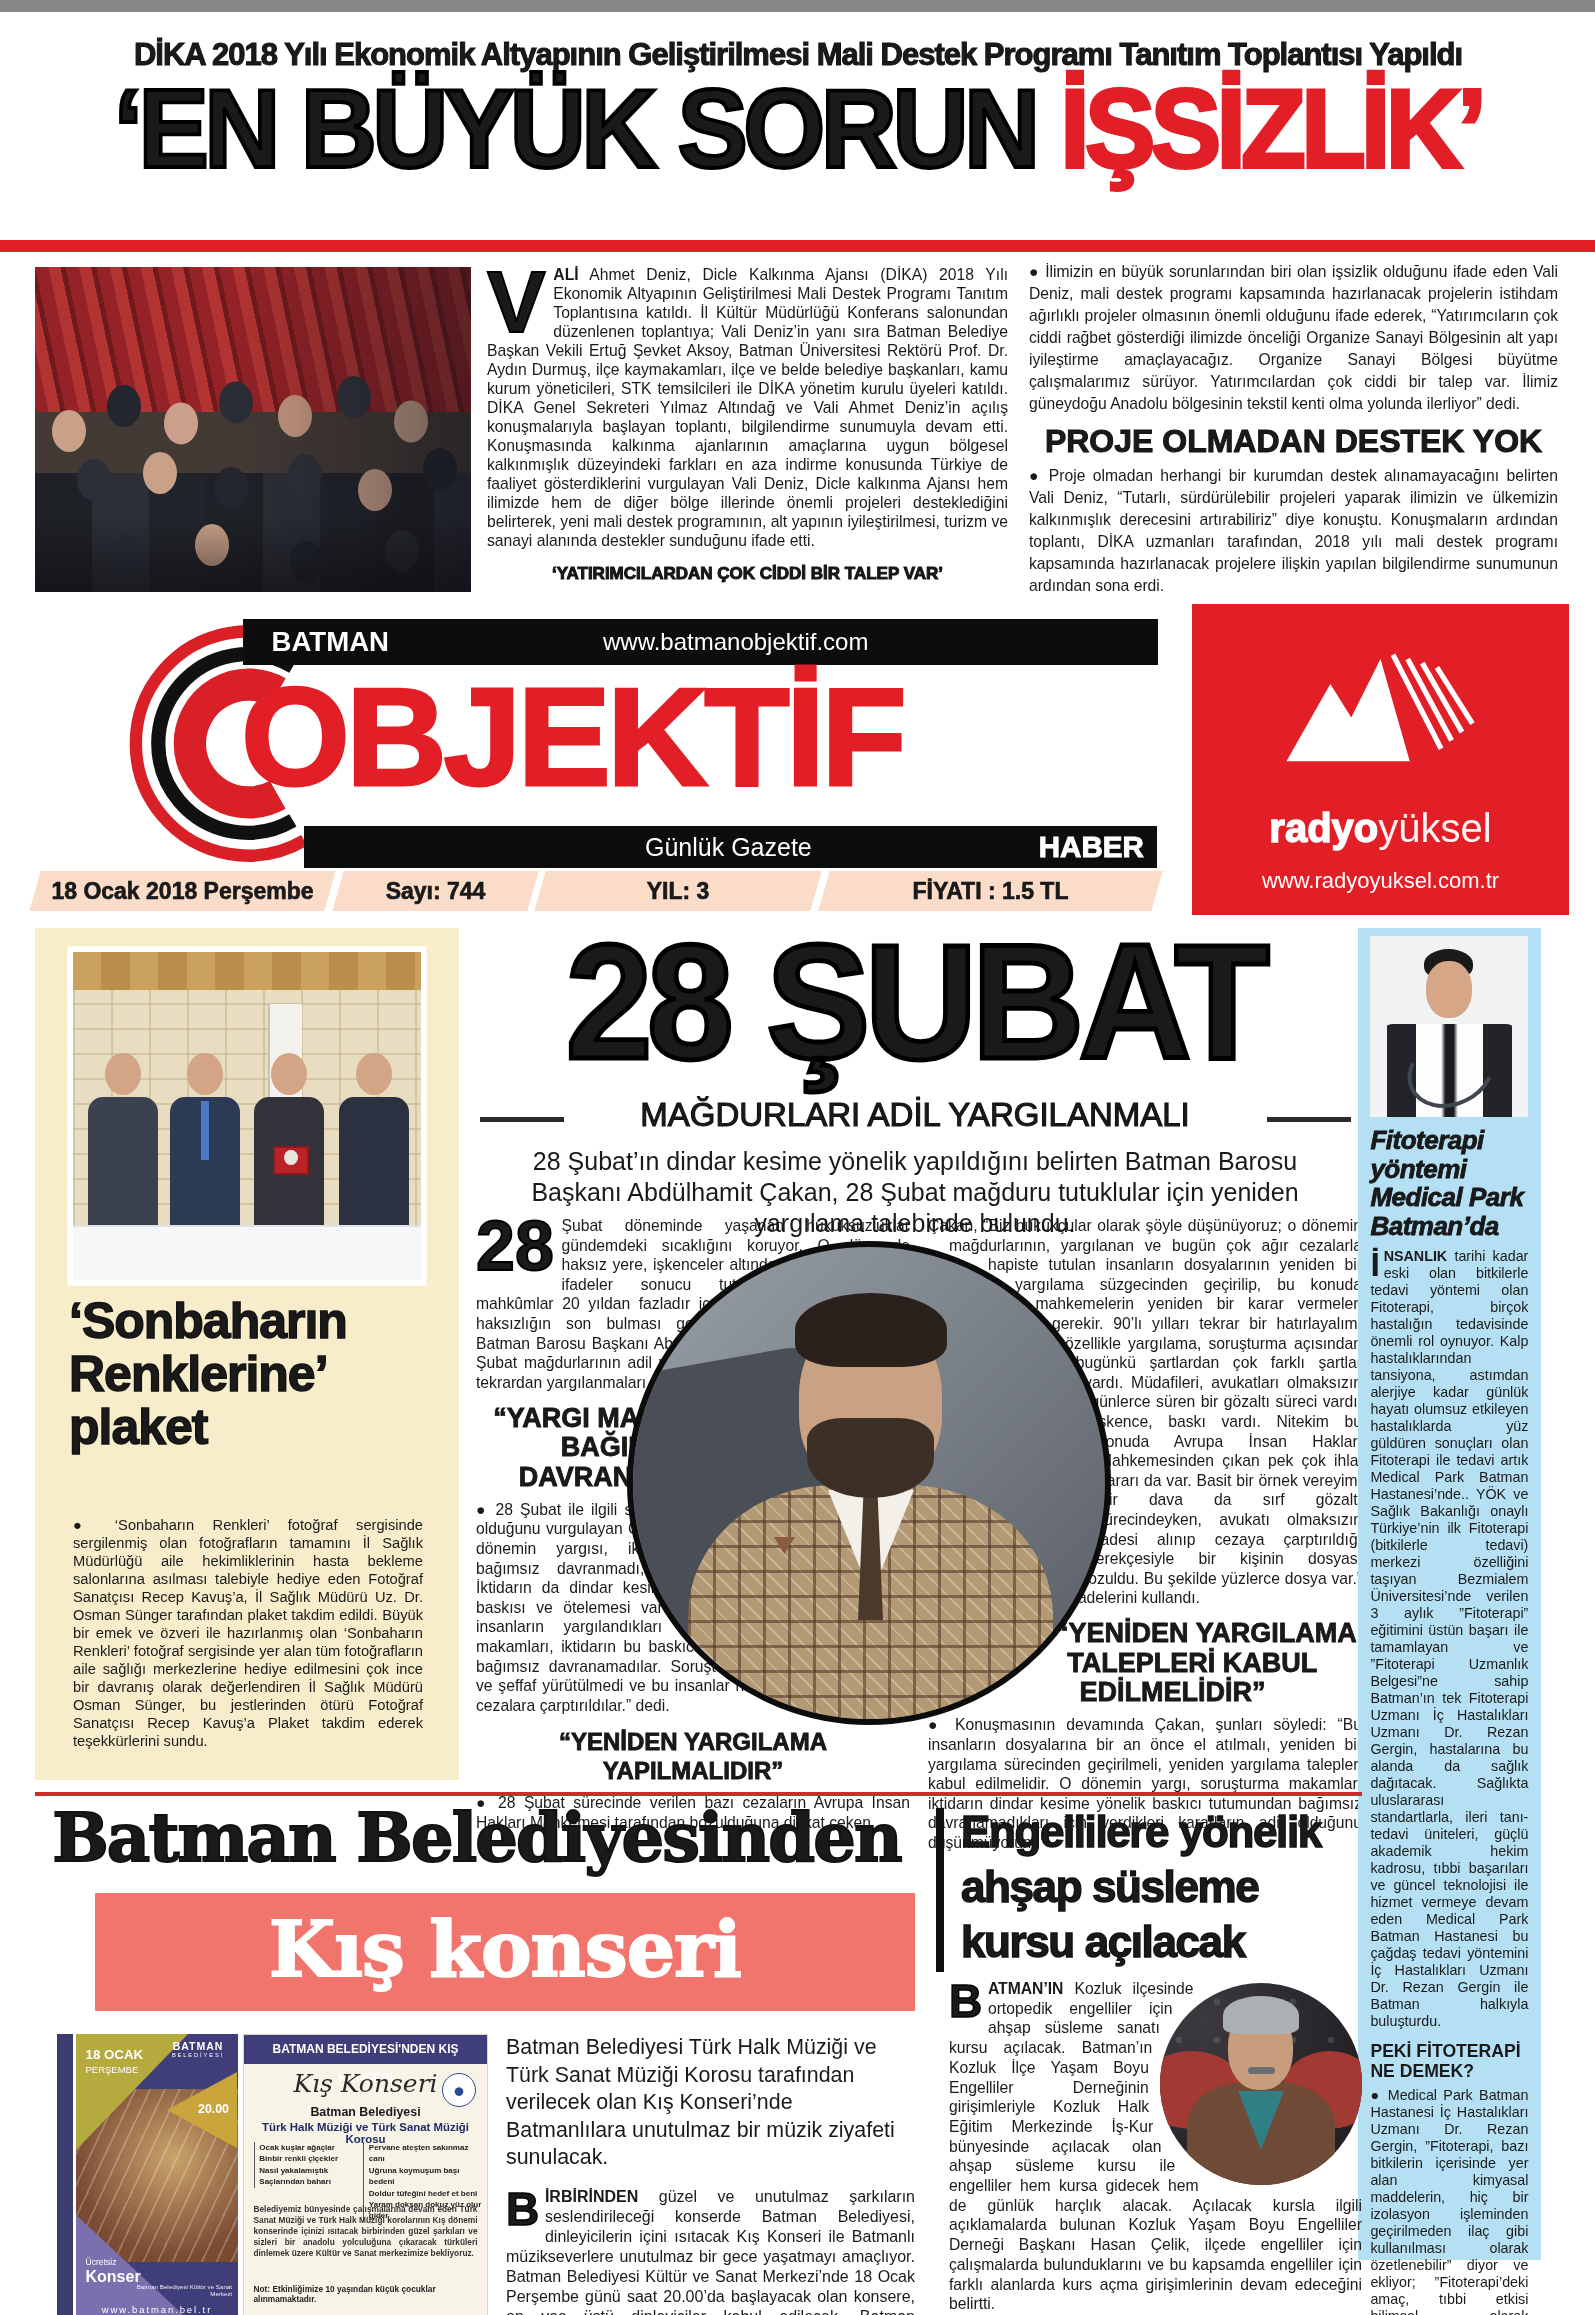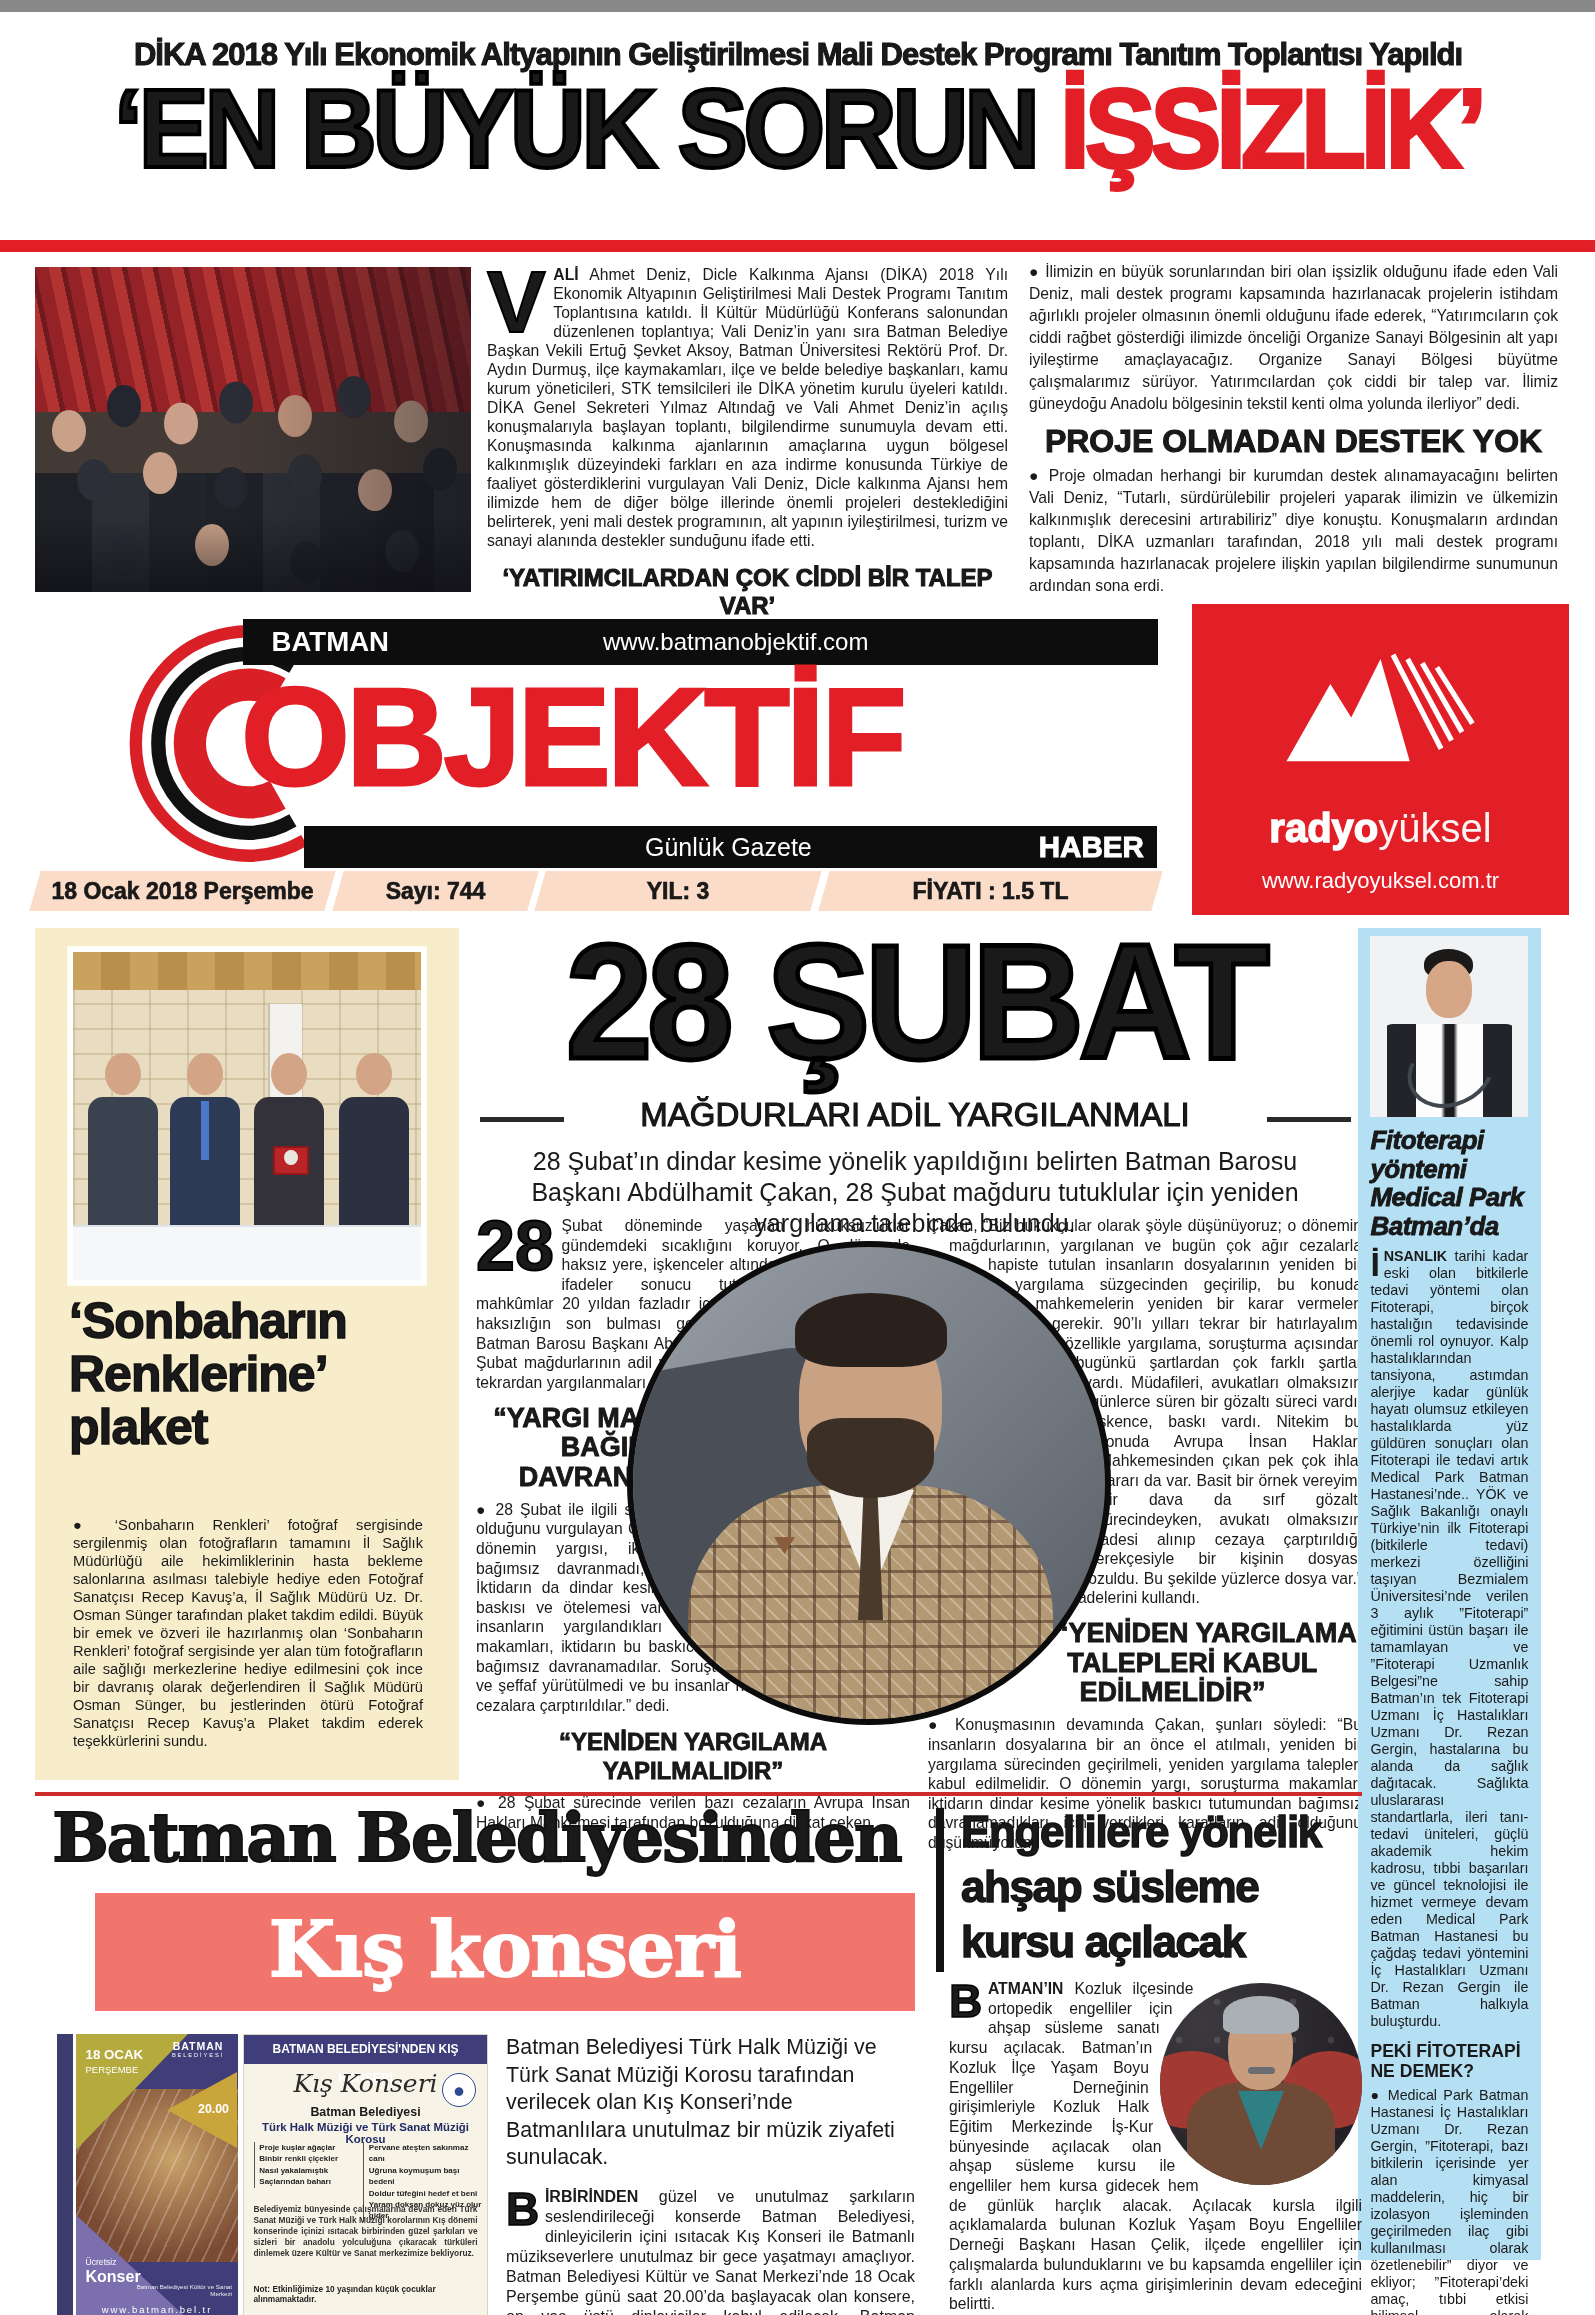--- a/index.html
+++ b/index.html
@@ -14,21 +14,21 @@
           -webkit-text-stroke:1px #111;}
   .h1{left:0;top:53px;width:1596px;font-size:111px;font-weight:bold;letter-spacing:-4.8px;
       -webkit-text-stroke:3.8px #000;transform:scaleX(.95);white-space:nowrap;}
   .h1 .red{color:#e21e26;-webkit-text-stroke:3.8px #e21e26;}
   .redrule{left:0;top:228px;width:1596px;height:12.4px;background:#e21e26;}
   .bodytext{font-size:15.7px;line-height:19px;}
   .colmid{left:487px;top:253px;width:521px;height:297px;}
   .colmid p{margin:0;}
   .dcV{float:left;font-size:88px;line-height:70px;font-weight:bold;margin:1.9px 7.6px 0 0;
        -webkit-text-stroke:1.9px #000;}
-  .sub1{left:487px;top:552px;width:521px;font-size:24px;font-weight:bold;-webkit-text-stroke:1px #111;}
+  .sub1{left:487px;top:552px;width:521px;font-size:17px;font-weight:bold;-webkit-text-stroke:1px #111;}
   .colright{left:1029px;top:249px;width:529px;}
   .colright p{margin:0;font-size:15.7px;line-height:22px;}
   .colright h3{margin:7.6px 0 5.7px 0;font-size:32px;text-align:center;-webkit-text-stroke:1px #111;}
 
   
   .photoA{left:35px;top:255px;width:436px;height:325px;background:#433a35;overflow:hidden;}
   .pa-seats{left:0;top:0;width:100%;height:145px;
     background:repeating-linear-gradient(78deg,#952226 0 13.3px,#b23432 13.3px 25px,#711a1d 25px 30px);}
   .pa-shadowR{left:0;top:0;width:100%;height:100%;
     background:linear-gradient(90deg,rgba(0,0,0,0) 45%,rgba(16,16,24,.5));}
@@ -390,21 +390,21 @@
     <div class="abs plf-site">www.batman.bel.tr</div>
   </div>
 
   <div class="abs posterR">
     <div class="abs prr-head">BATMAN BELEDİYESİ'NDEN KIŞ KONSERİ</div>
     <div class="abs prr-script">Kış Konseri</div>
     <div class="abs prr-logo"></div>
     <div class="abs prr-org">Batman Belediyesi</div>
     <div class="abs prr-choir">Türk Halk Müziği ve Türk Sanat Müziği Korosu</div>
     <div class="abs prr-lyr prr-lyrL">
-      <div>Proje kuşlar ağaçlar</div>
+      <div>Ocak kuşlar ağaçlar</div>
       <div>Binbir renkli çiçekler</div>
       <div>Nasıl yakalamıştık</div>
       <div>Saçlarından baharı</div>
     </div>
     <div class="abs prr-lyr prr-lyrR">
       <div>Pervane ateşten sakınmaz canı</div>
       <div>Uğruna koymuşum başı bedeni</div>
       <div>Doldur tüfeğini hedef et beni</div>
       <div>Yaram doksan dokuz yüz olur gider</div>
     </div>

